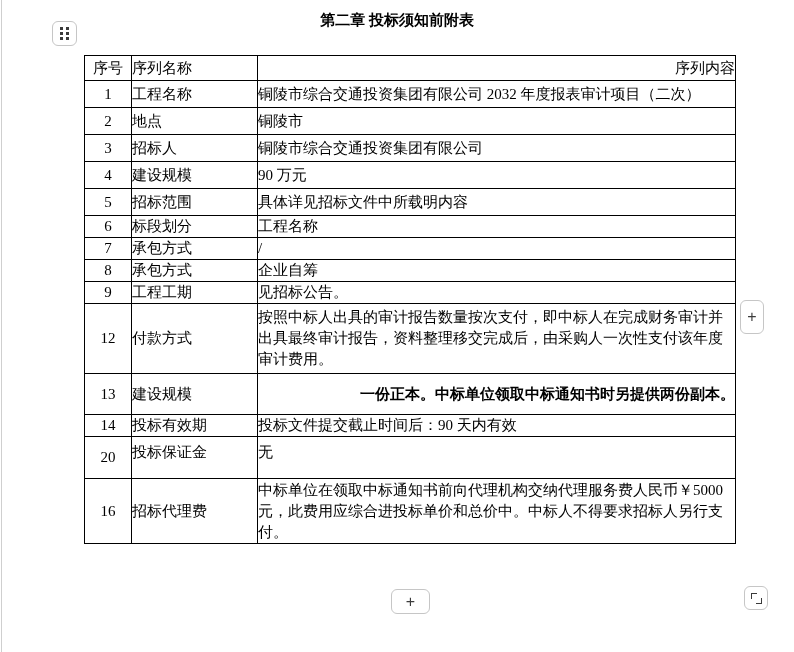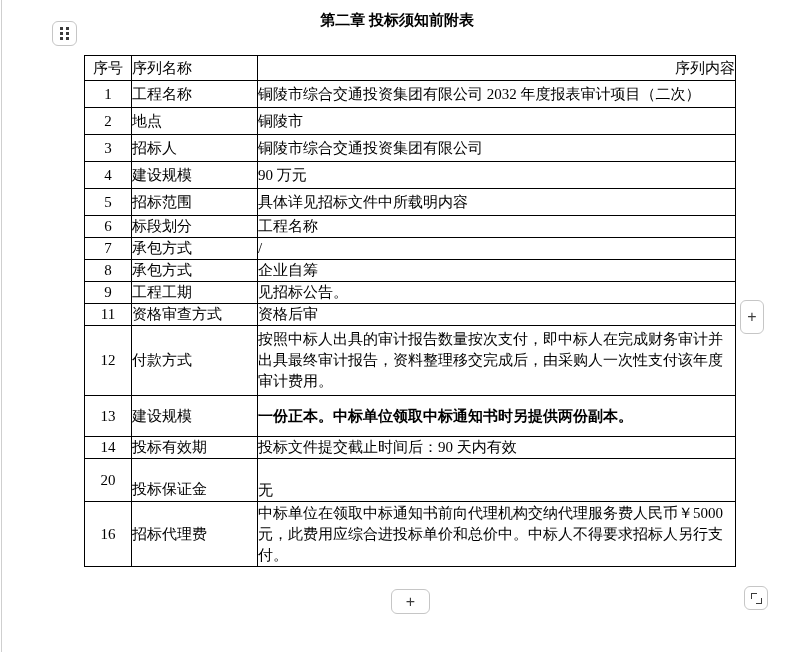--- a/index.html
+++ b/index.html
@@ -21,22 +21,22 @@
   .bid-table th,.bid-table td{
     border:1px solid #000;font-size:15px;font-weight:normal;
     padding:0;overflow:hidden;vertical-align:middle;
   }
   .c1{text-align:center;margin-top:26px;}
   .c2{text-align:left;}
   .c3{text-align:left;padding:1px 4px 1px 4px;line-height:21px;}
   tr.h25{height:25px;}  tr.h27{height:27px;}  tr.h20{height:20px;}
   tr.h70{height:70px;}  tr.h41{height:41px;}  tr.h22{height:22px;padding-left:16px;}
   tr.h42{height:42px;}  tr.h65{height:65px;}
-  tr.bold-row .c3{font-weight:bold;}
-  tr.top-align .c2, tr.top-align .c3{vertical-align:top;padding-top:21px;}
+  tr.bold-row .c3{font-weight:bold;text-align:right;}
+  tr.top-align .c2, tr.top-align .c3{vertical-align:top;padding-top:6px;font-family:Liberation Mono, monospace;}
 
   .btn{
     position:absolute;background:#fff;border:1px solid #c6c6c6;border-radius:6px;
     display:flex;align-items:center;justify-content:center;box-sizing:border-box;
     padding:0;margin:0;cursor:pointer;color:#3c3c3c;
     font-family:"Liberation Sans","DejaVu Sans",sans-serif;
   }
   .btn-drag{left:52px;top:21px;width:25px;height:25px;}
   .btn-plus-right{left:740px;top:300px;width:24px;height:34px;font-size:16px;}
   .btn-plus-bottom{left:391px;top:589px;width:39px;height:25px;font-size:16px;}
@@ -120,25 +120,20 @@
   <tr class="h20">
     <td class="c1">8</td>
     <td class="c2">承包方式</td>
     <td class="c3">企业自筹</td>
   </tr>
   <tr class="h20">
     <td class="c1">9</td>
     <td class="c2">工程工期</td>
     <td class="c3">见招标公告。</td>
   </tr>
-  <tr class="h20">
-    <td class="c1">11</td>
-    <td class="c2">资格审查方式</td>
-    <td class="c3">资格后审</td>
-  </tr>
   <tr class="h70">
     <td class="c1">12</td>
     <td class="c2">付款方式</td>
     <td class="c3">按照中标人出具的审计报告数量按次支付，即中标人在完成财务审计并出具最终审计报告，资料整理移交完成后，由采购人一次性支付该年度审计费用。</td>
   </tr>
   <tr class="h41 bold-row">
     <td class="c1">13</td>
     <td class="c2">建设规模</td>
     <td class="c3">一份正本。中标单位领取中标通知书时另提供两份副本。</td>
   </tr>

